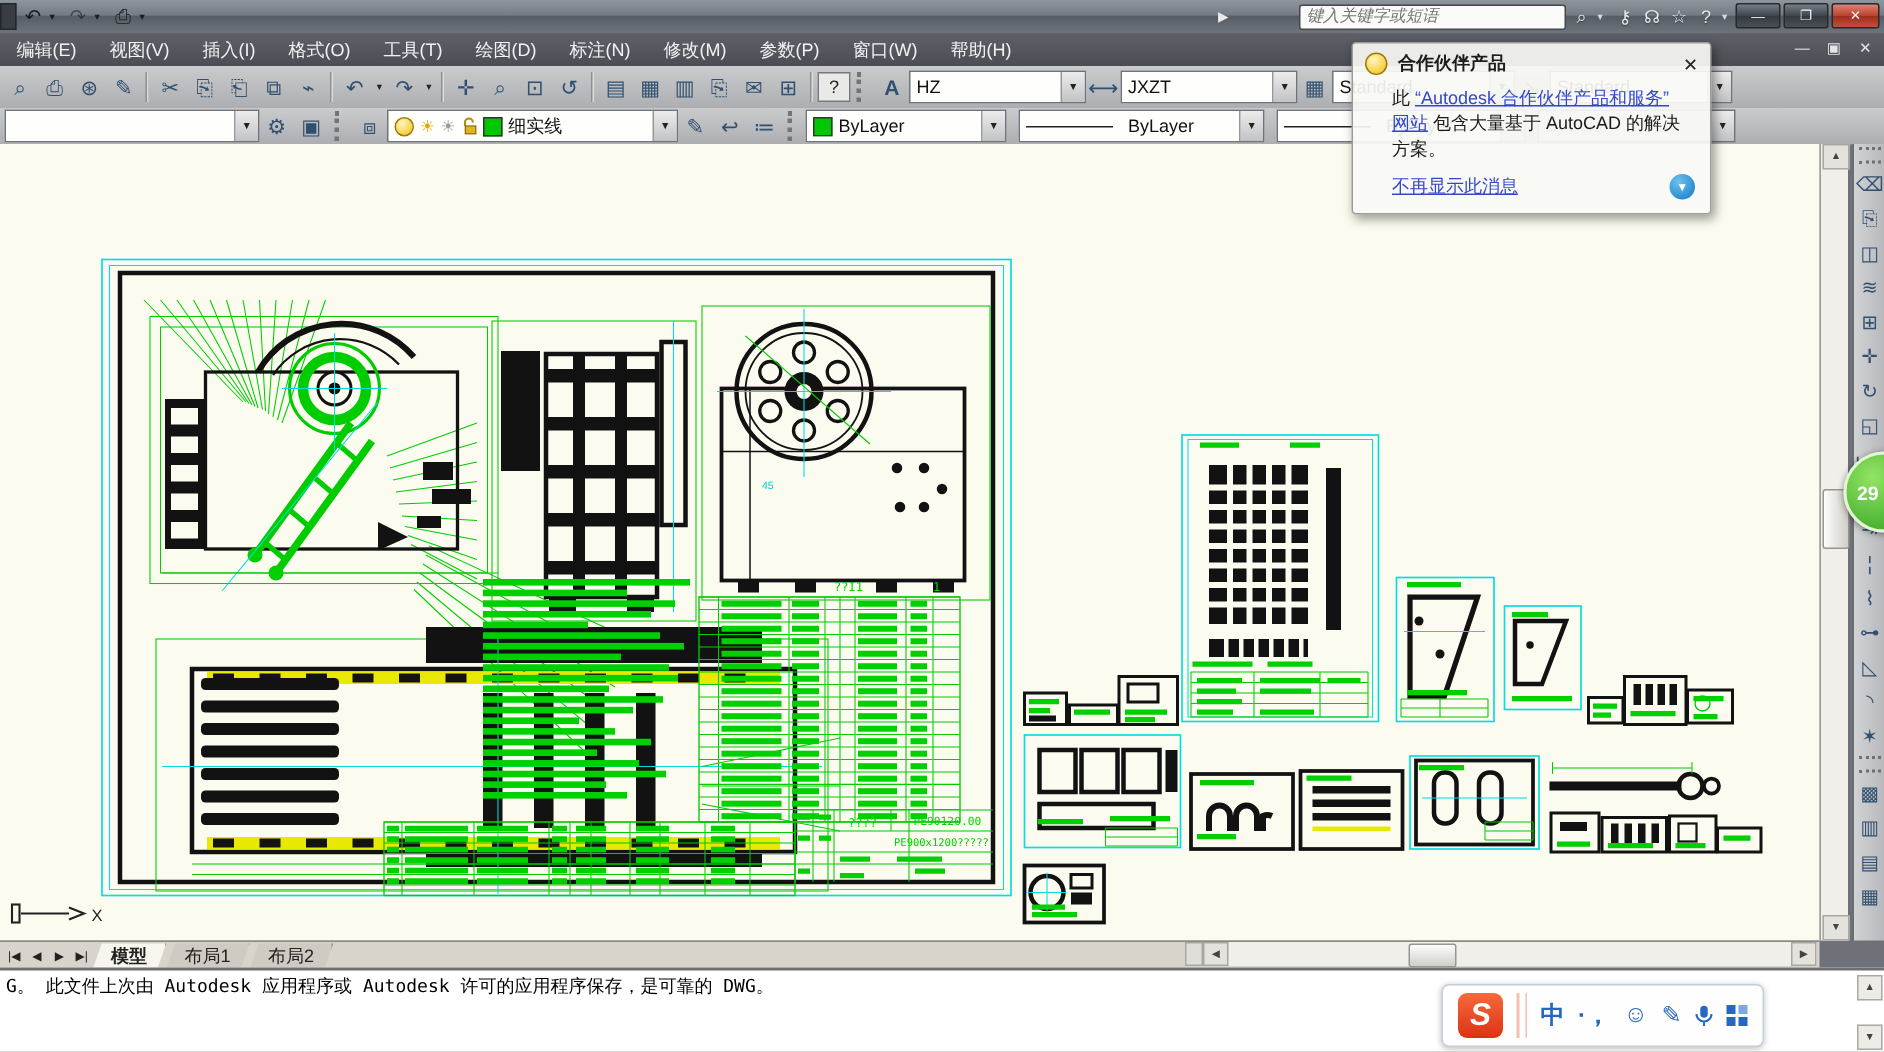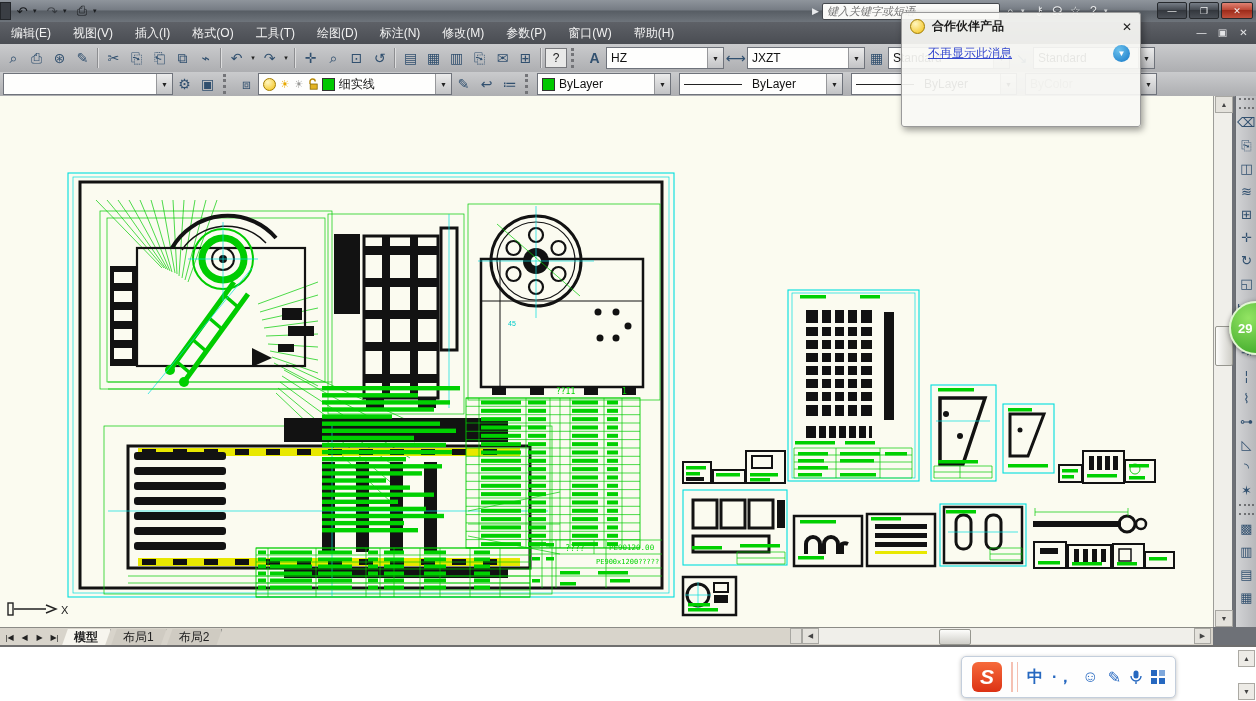--- a/index.html
+++ b/index.html
@@ -13,21 +13,21 @@
   .qat .qbtn{height:18px;min-width:20px;display:flex;align-items:center;justify-content:center;
     font-size:13px;color:#16181B;}
   .qat .stub{width:9px;height:16px;background:#3A3E44;border:1px solid #23262A;}
   .qat .drop{font-size:7px;color:#1B1D20;width:8px;}
   .title-text{position:absolute;left:256px;top:3px;font-size:12px;color:#0B0C0D;white-space:nowrap;
     text-shadow:0 1px 1px rgba(255,255,255,.35);}
   .title-app{margin-right:28px;}
   .search-wrap{position:absolute;left:812px;top:2px;height:18px;display:flex;align-items:center;gap:3px;}
   .search-arrow{color:#E8EAEC;font-size:9px;}
   .search-input{width:168px;height:15px;font-size:11px;font-style:italic;color:#777;
-    border:1px solid #44484D;border-radius:2px;background:#FAFAF8;padding:0 4px;outline:none;}
+    border:1px solid #44484D;border-radius:2px;background:#FAFAF8;padding:0 4px;outline:none;margin-left:44px;}
   .tb-ico{color:#E9EBED;font-size:12px;width:15px;text-align:center;text-shadow:0 1px 1px rgba(0,0,0,.5);}
   .tb-drop{color:#D8DADC;font-size:7px;width:8px;}
   .winbtns{position:absolute;right:3px;top:2px;display:flex;gap:2px;}
   .wbtn{width:28px;height:15px;border:1px solid #26292D;border-radius:2px;
     background:linear-gradient(#767D86,#40454C 50%,#34383E 50%,#4A4F56);
     color:#F2F3F4;font-size:9px;display:flex;align-items:center;justify-content:center;}
   .wbtn.close{width:30px;background:linear-gradient(#E08273,#B94230 50%,#9E2C1B 50%,#C0503C);}
   
   .menubar{position:absolute;left:0;top:22px;width:1256px;height:22px;
     background:linear-gradient(#5E6167,#4A4D53);border-bottom:1px solid #333;display:flex;align-items:center;}
@@ -83,21 +83,21 @@
     background:linear-gradient(#FDFDFB,#CFCEC8);}
   
   .cmd{position:absolute;left:0;top:645px;width:1256px;height:56px;background:#FFFFFF;border-top:2px solid #6F6F6F;}
   .cmdline{font-family:"DejaVu Sans Mono","Liberation Mono",monospace;font-size:12px;color:#000;
     padding:3px 4px 0 4px;line-height:15px;white-space:nowrap;}
   .cmd-scroll{position:absolute;right:3px;top:650px;width:15px;height:46px;}
   .cbtn{width:15px;height:15px;background:#EDEBE6;border:1px solid #ABA9A3;font-size:7px;color:#444;
     display:flex;align-items:center;justify-content:center;}
   .cbtn.down{margin-top:16px;}
   
-  .popup{position:absolute;left:901px;top:12px;width:238px;height:113px;background:rgba(249,249,245,0.92);
+  .popup{position:absolute;left:901px;top:28px;width:238px;height:113px;background:rgba(249,249,245,0.92);
     border:1px solid #9A9A9A;border-radius:3px;box-shadow:2px 3px 7px rgba(0,0,0,.4);z-index:50;font-size:12px;}
   .popup-head{display:flex;align-items:center;gap:7px;padding:5px 8px 2px 8px;}
   .popup-title{font-weight:bold;color:#1C1C1C;}
   .popup-close{margin-left:auto;font-weight:bold;color:#222;font-size:12px;}
   .popup-body{padding:4px 12px 0 26px;line-height:17px;color:#1A1A1A;}
   .plink{color:#3347CE;text-decoration:underline;}
   .popup-foot{display:flex;align-items:center;padding:8px 10px 0 26px;gap:24px;}
   .bluedot{margin-left:auto;width:17px;height:17px;border-radius:50%;
     background:radial-gradient(circle at 35% 30%,#6CC2EE,#1377C6);color:#fff;font-size:8px;
     display:flex;align-items:center;justify-content:center;}
@@ -821,31 +821,35 @@
 <div class="hscroll">
   <span class="hgrip"></span>
   <span class="harrow">◀</span>
   <span class="htrack">
       <span class="hthumb"></span>
     </span>
   <span class="harrow">▶</span>
 </div>
 
 <div class="cmd">
+  <div class="cmdline">G。  此文件上次由 Autodesk 应用程序或 Autodesk 许可的应用程序保存，是可靠的 DWG。</div>
 </div>
 <div class="cmd-scroll">
   <div class="cbtn">▲</div>
   <div class="cbtn down">▼</div>
 </div>
 
 <div class="popup">
   <div class="popup-head">
     <span class="bulb" style="width:13px;height:13px"></span>
     <span class="popup-title">合作伙伴产品</span>
     <span class="popup-close">✕</span>
+  </div>
+  <div class="popup-body">
+    <span>此 </span><span class="plink">“Autodesk 合作伙伴产品和服务” 网站</span><span> 包含大量基于 AutoCAD 的解决方案。</span>
   </div>
   <div class="popup-foot">
     <span class="plink">不再显示此消息</span>
     <span class="bluedot">▼</span>
   </div>
 </div>
 
 <div class="ball">
     <span>29</span>
   </div>

